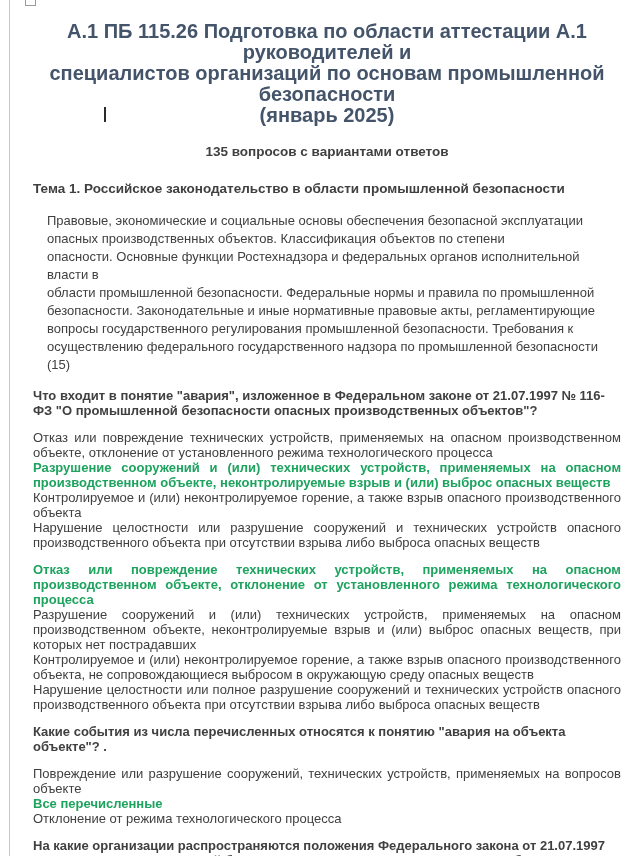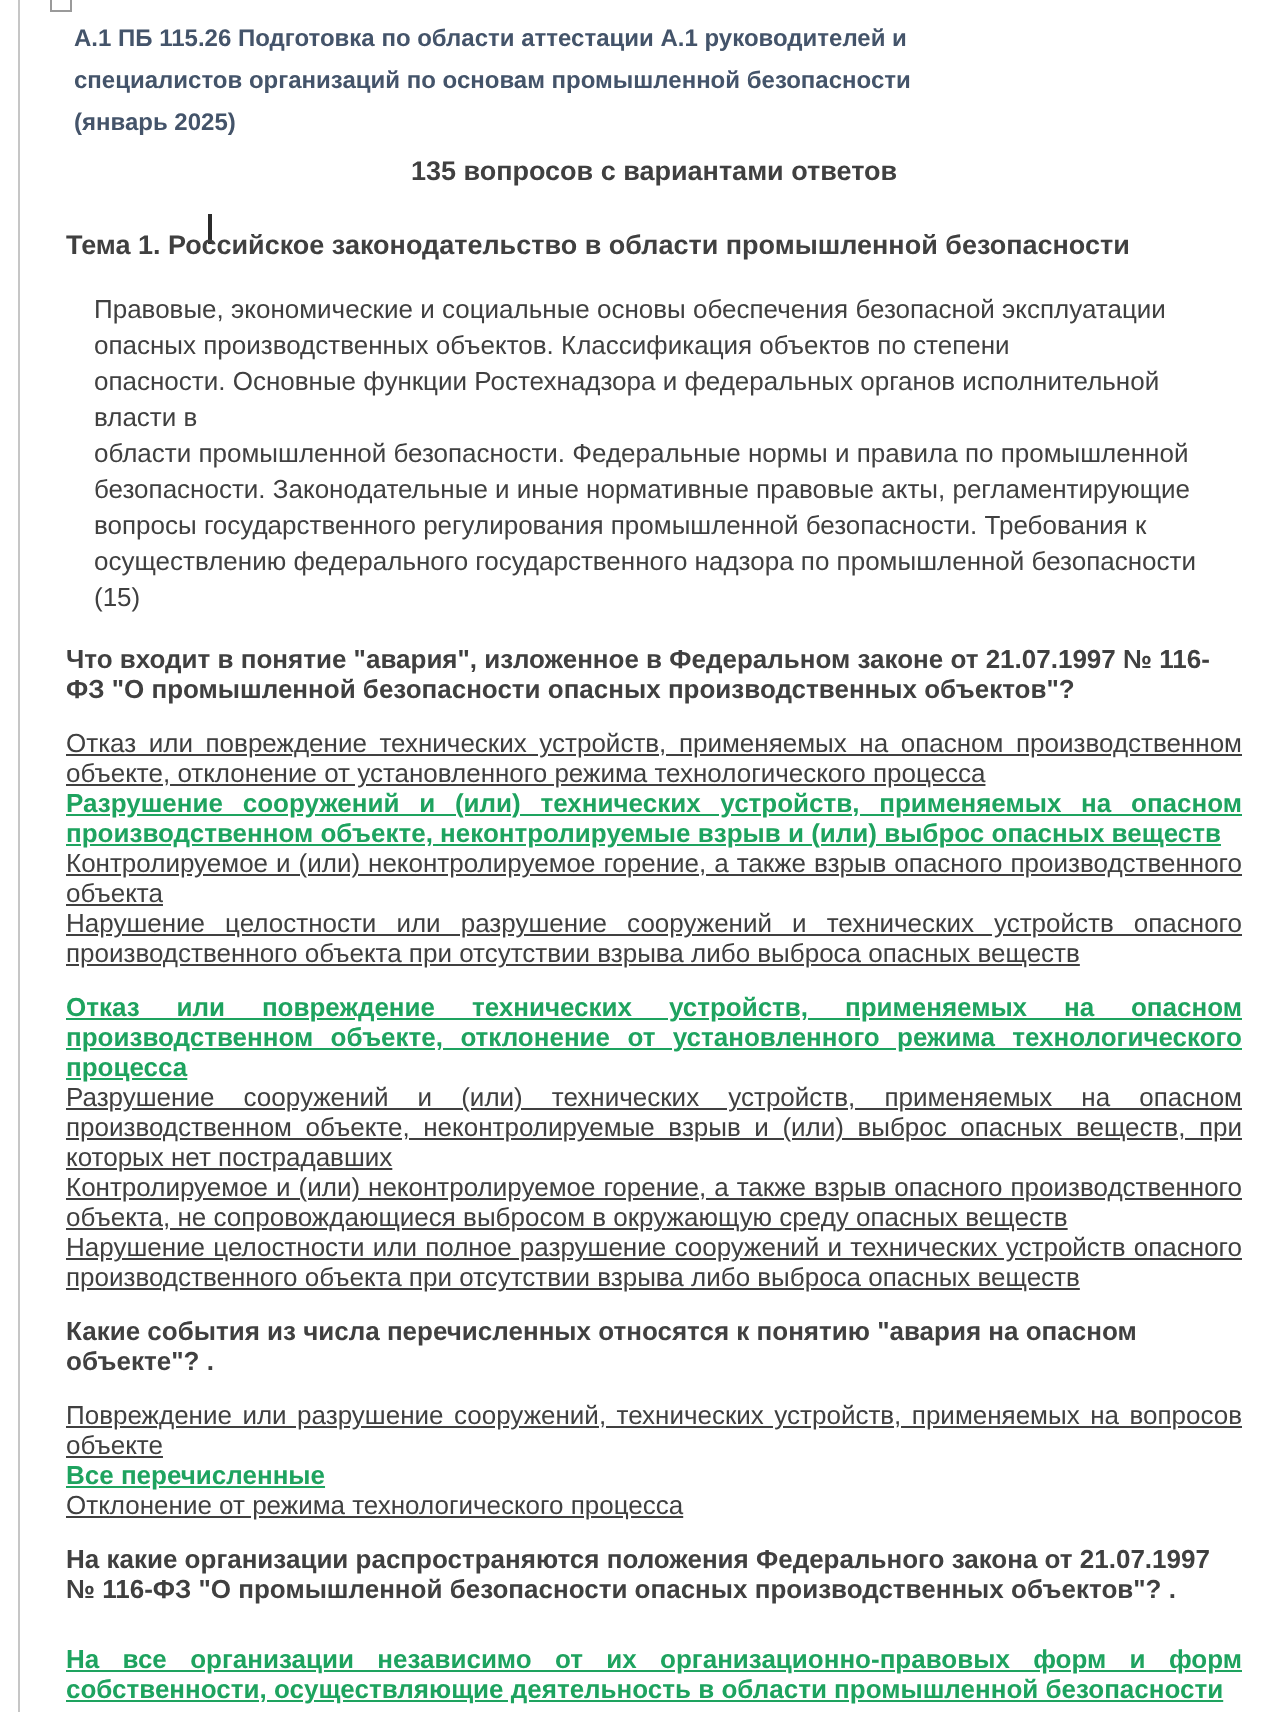--- a/index.html
+++ b/index.html
@@ -24,23 +24,23 @@
   }
   .caret {
     position: absolute; left: 104px; top: 107px;
     width: 2px; height: 15px; background: #2b2b2b;
   }
   .content {
     position: absolute; left: 33px; top: 5px;
     width: 588px;
   }
   .doc-title {
-    margin: 4px;
-    font-size: 12px; line-height: 21px; font-weight: bold;
-    text-align: left; white-space: pre-line;
+    margin: 16px;
+    font-size: 20px; line-height: 21px; font-weight: bold;
+    text-align: center; white-space: pre-line;
     color: var(--title, #44546A);
   }
   .doc-subtitle {
     margin-top: 2px;
     font-size: 13.5px; line-height: 19px; font-weight: bold;
     text-align: center;
   }
   .theme-heading {
     margin-top: 19px;
     font-size: 13.5px; line-height: 18px; font-weight: bold;
@@ -50,21 +50,21 @@
     font-size: 13px; line-height: 18px;
     white-space: pre-line;
   }
   .qa { font-size: 13px; line-height: 15px; }
   .qa .question {
     margin: 12px 0;
     font-weight: bold;
     white-space: pre-line;
   }
   .qa .answers { margin: 12px 0; }
-  .qa .answer { margin: 0; text-align: justify; text-decoration: underline; }
+  .qa .answer { margin: 0; text-align: justify; }
   .qa .answer.correct {
     color: var(--green, #1EA35F);
     font-weight: bold;
   }
   .qa .answers.final { margin-top: 20px; }
 </style>
 </head>
 <body style="--title: #44546A; --text: #404040; --green: #1EA35F; --border: #C6C6C6;">
 
 <div class="page-edge-line"></div>
@@ -98,21 +98,21 @@
       <p class="answer">Нарушение целостности или разрушение сооружений и технических устройств опасного производственного объекта при отсутствии взрыва либо выброса опасных веществ</p>
     </div>
 
     <div class="answers">
       <p class="answer correct">Отказ или повреждение технических устройств, применяемых на опасном производственном объекте, отклонение от установленного режима технологического процесса</p>
       <p class="answer">Разрушение сооружений и (или) технических устройств, применяемых на опасном производственном объекте, неконтролируемые взрыв и (или) выброс опасных веществ, при которых нет пострадавших</p>
       <p class="answer">Контролируемое и (или) неконтролируемое горение, а также взрыв опасного производственного объекта, не сопровождающиеся выбросом в окружающую среду опасных веществ</p>
       <p class="answer">Нарушение целостности или полное разрушение сооружений и технических устройств опасного производственного объекта при отсутствии взрыва либо выброса опасных веществ</p>
     </div>
 
-    <p class="question">Какие события из числа перечисленных относятся к понятию "авария на опасном
+    <p class="question">Какие события из числа перечисленных относятся к понятию "авария на объекта
 объекте"? .</p>
     <div class="answers">
       <p class="answer">Повреждение или разрушение сооружений, технических устройств, применяемых на вопросов объекте</p>
       <p class="answer correct">Все перечисленные</p>
       <p class="answer">Отклонение от режима технологического процесса</p>
     </div>
 
     <p class="question">На какие организации распространяются положения Федерального закона от 21.07.1997
 № 116-ФЗ "О промышленной безопасности опасных производственных объектов"? .</p>
     <div class="answers final">

